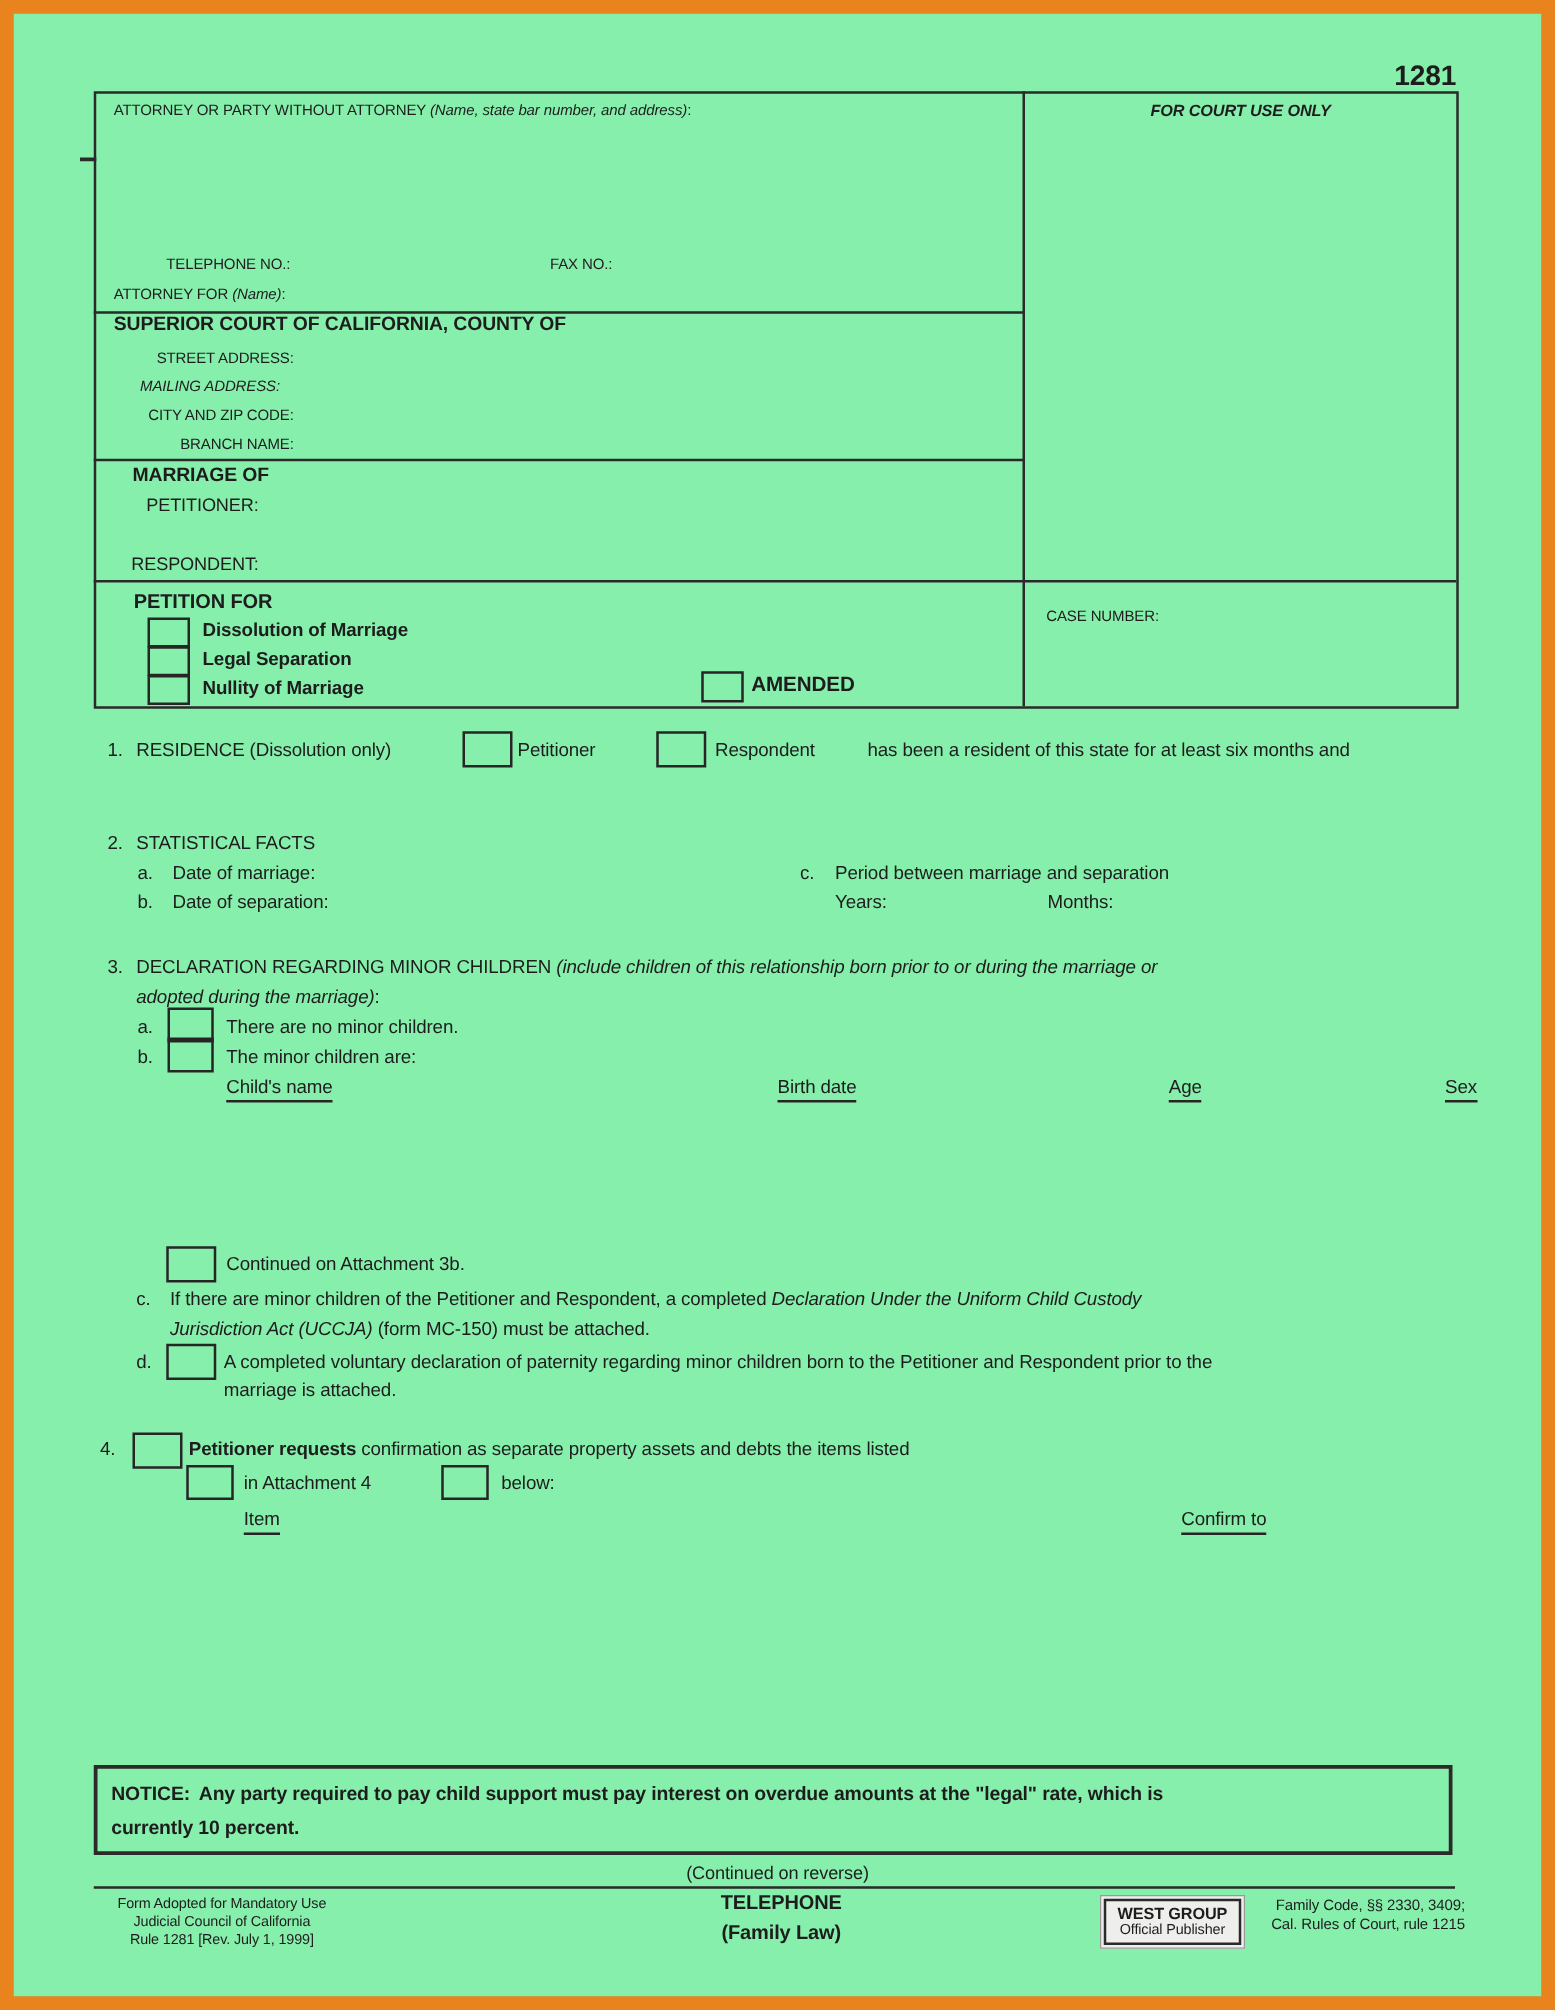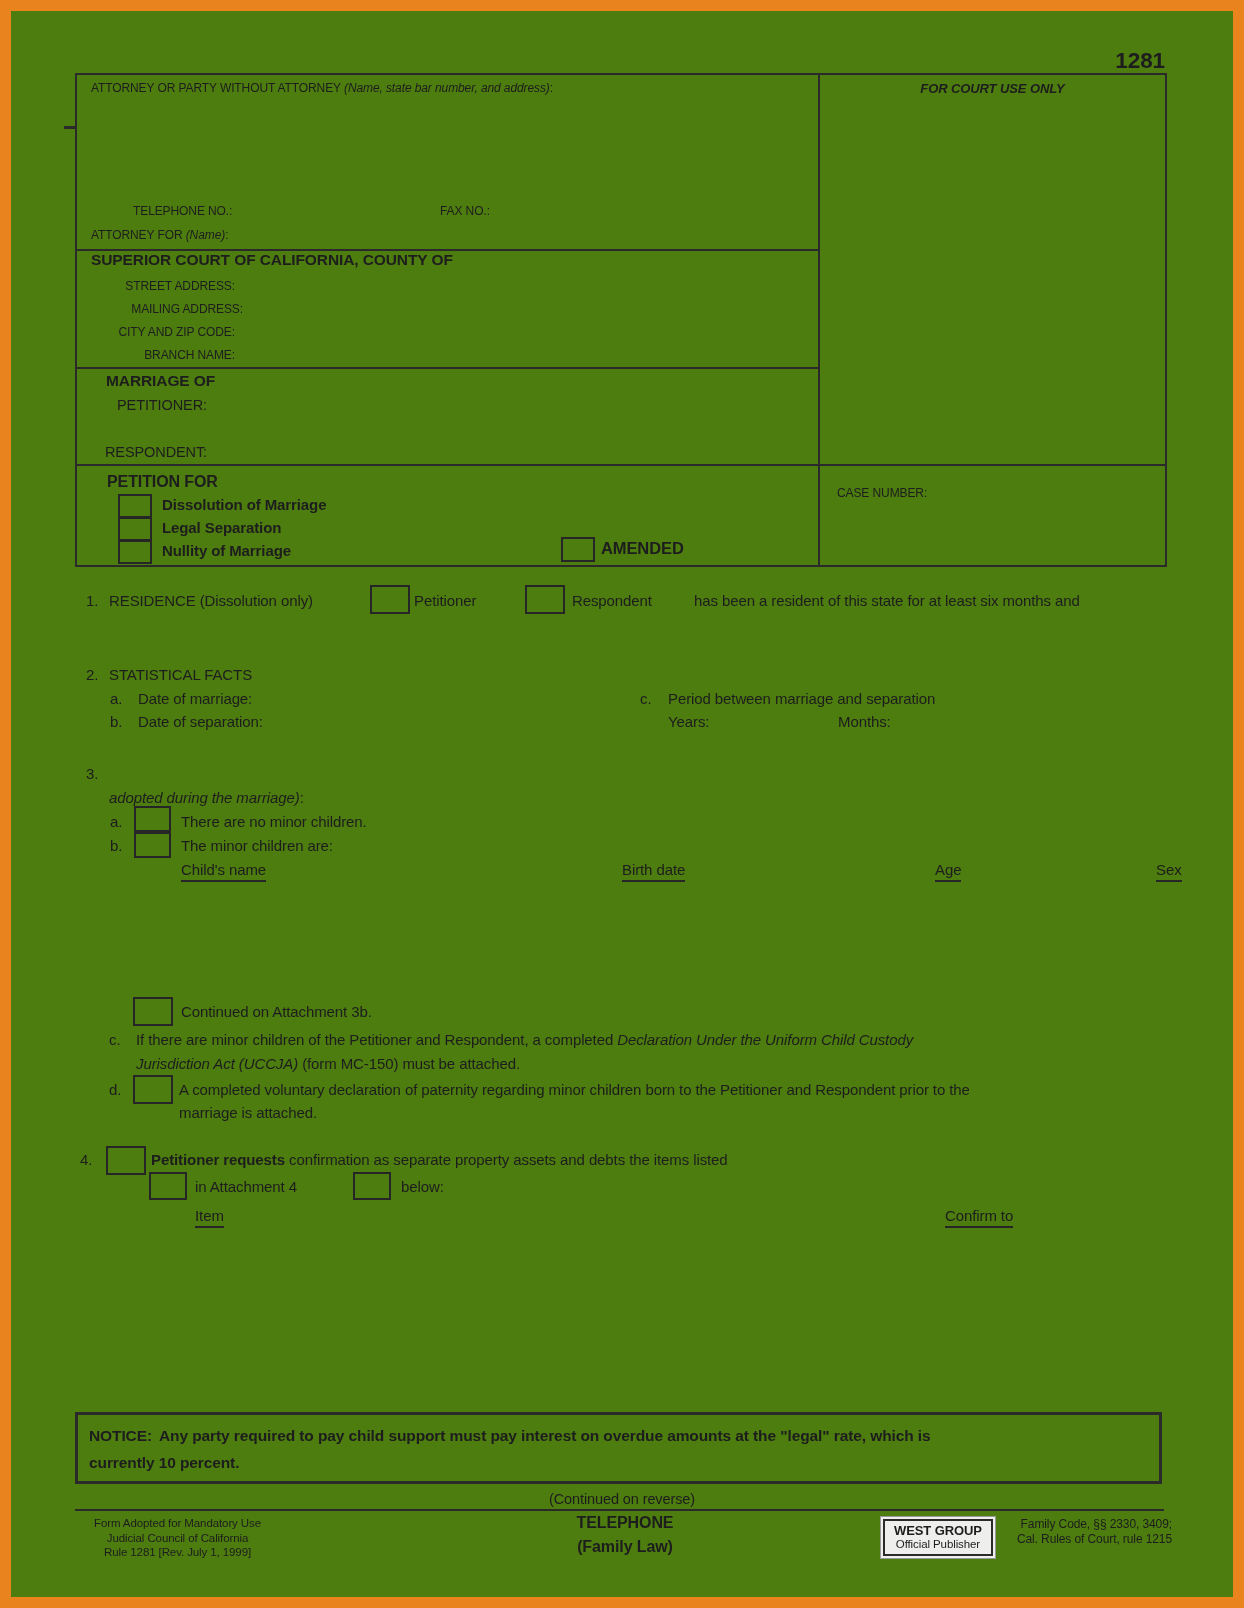--- a/index.html
+++ b/index.html
@@ -1,19 +1,19 @@
 <!DOCTYPE html>
 <html><head>
 <meta charset="utf-8">
 <style>
   html,body{margin:0;padding:0;background:#d8d8d8;}
   .page{
     position:relative;
     width:1244px;height:1608px;
-    background:#4d7c0f;
+    background:#86efac;
     box-shadow:inset 0 0 0 11px #e8831e;
     font-family:"Liberation Sans",sans-serif;
     color:#1d1d1d;
     overflow:hidden;
   }
   .abs{position:absolute;white-space:nowrap;line-height:1.18;letter-spacing:-0.1px;}
   .b{font-weight:bold;}
   .i{font-style:italic;}
   .t12{font-size:12px;}
   .t13{font-size:13px;}
@@ -52,21 +52,21 @@
   <div class="abs t12" style="left:133px;top:204px;">TELEPHONE NO.:</div>
   <div class="abs t12" style="left:440px;top:204px;">FAX NO.:</div>
   <div class="abs t12" style="left:91px;top:228px;">
     <span>ATTORNEY FOR </span><span class="i">(Name)</span><span>:</span>
   </div>
 
   <div class="abs b i t13 ctr" style="left:820px;top:81px;width:345px;">FOR COURT USE ONLY</div>
 
   <div class="abs b t155" style="left:91px;top:251px;">SUPERIOR COURT OF CALIFORNIA, COUNTY OF</div>
   <div class="abs t12 rt" style="left:75px;top:279px;width:160px;">STREET ADDRESS:</div>
-  <div class="abs t12 rt" style="left:83px;top:302px;width:160px;">MAILING ADDRESS:</div>
+  <div class="abs t12 rt" style="left:64px;top:302px;width:160px;font-style:italic;">MAILING ADDRESS:</div>
   <div class="abs t12 rt" style="left:75px;top:325px;width:160px;">CITY AND ZIP CODE:</div>
   <div class="abs t12 rt" style="left:75px;top:348px;width:160px;">BRANCH NAME:</div>
 
   <div class="abs b t155" style="left:106px;top:372px;">MARRIAGE OF</div>
   <div class="abs t145" style="left:117px;top:397px;">PETITIONER:</div>
   <div class="abs t145" style="left:105px;top:444px;">RESPONDENT:</div>
 
   <div class="abs b t17" style="left:107px;top:473px;">PETITION FOR</div>
   <span class="cb" style="left:118px;top:494px;width:30px;height:20px;"></span>
   <div class="abs b t15" style="left:162px;top:496px;">Dissolution of Marriage</div>
@@ -91,20 +91,23 @@
   <div class="abs t15" style="left:110px;top:690px;">a.</div>
   <div class="abs t15" style="left:138px;top:690px;">Date of marriage:</div>
   <div class="abs t15" style="left:640px;top:690px;">c.</div>
   <div class="abs t15" style="left:668px;top:690px;">Period between marriage and separation</div>
   <div class="abs t15" style="left:110px;top:713px;">b.</div>
   <div class="abs t15" style="left:138px;top:713px;">Date of separation:</div>
   <div class="abs t15" style="left:668px;top:713px;">Years:</div>
   <div class="abs t15" style="left:838px;top:713px;">Months:</div>
 
   <div class="abs t15" style="left:86px;top:765px;">3.</div>
+  <div class="abs t15" style="left:109px;top:765px;">
+    <span>DECLARATION REGARDING MINOR CHILDREN </span><span class="i">(include children of this relationship born prior to or during the marriage or</span>
+  </div>
   <div class="abs t15" style="left:109px;top:789px;">
     <span class="i">adopted during the marriage)</span><span>:</span>
   </div>
   <div class="abs t15" style="left:110px;top:813px;">a.</div>
   <span class="cb" style="left:134px;top:806px;width:33px;height:24px;"></span>
   <div class="abs t15" style="left:181px;top:813px;">There are no minor children.</div>
   <div class="abs t15" style="left:110px;top:837px;">b.</div>
   <span class="cb" style="left:134px;top:830px;width:33px;height:24px;"></span>
   <div class="abs t15" style="left:181px;top:837px;">The minor children are:</div>
 

